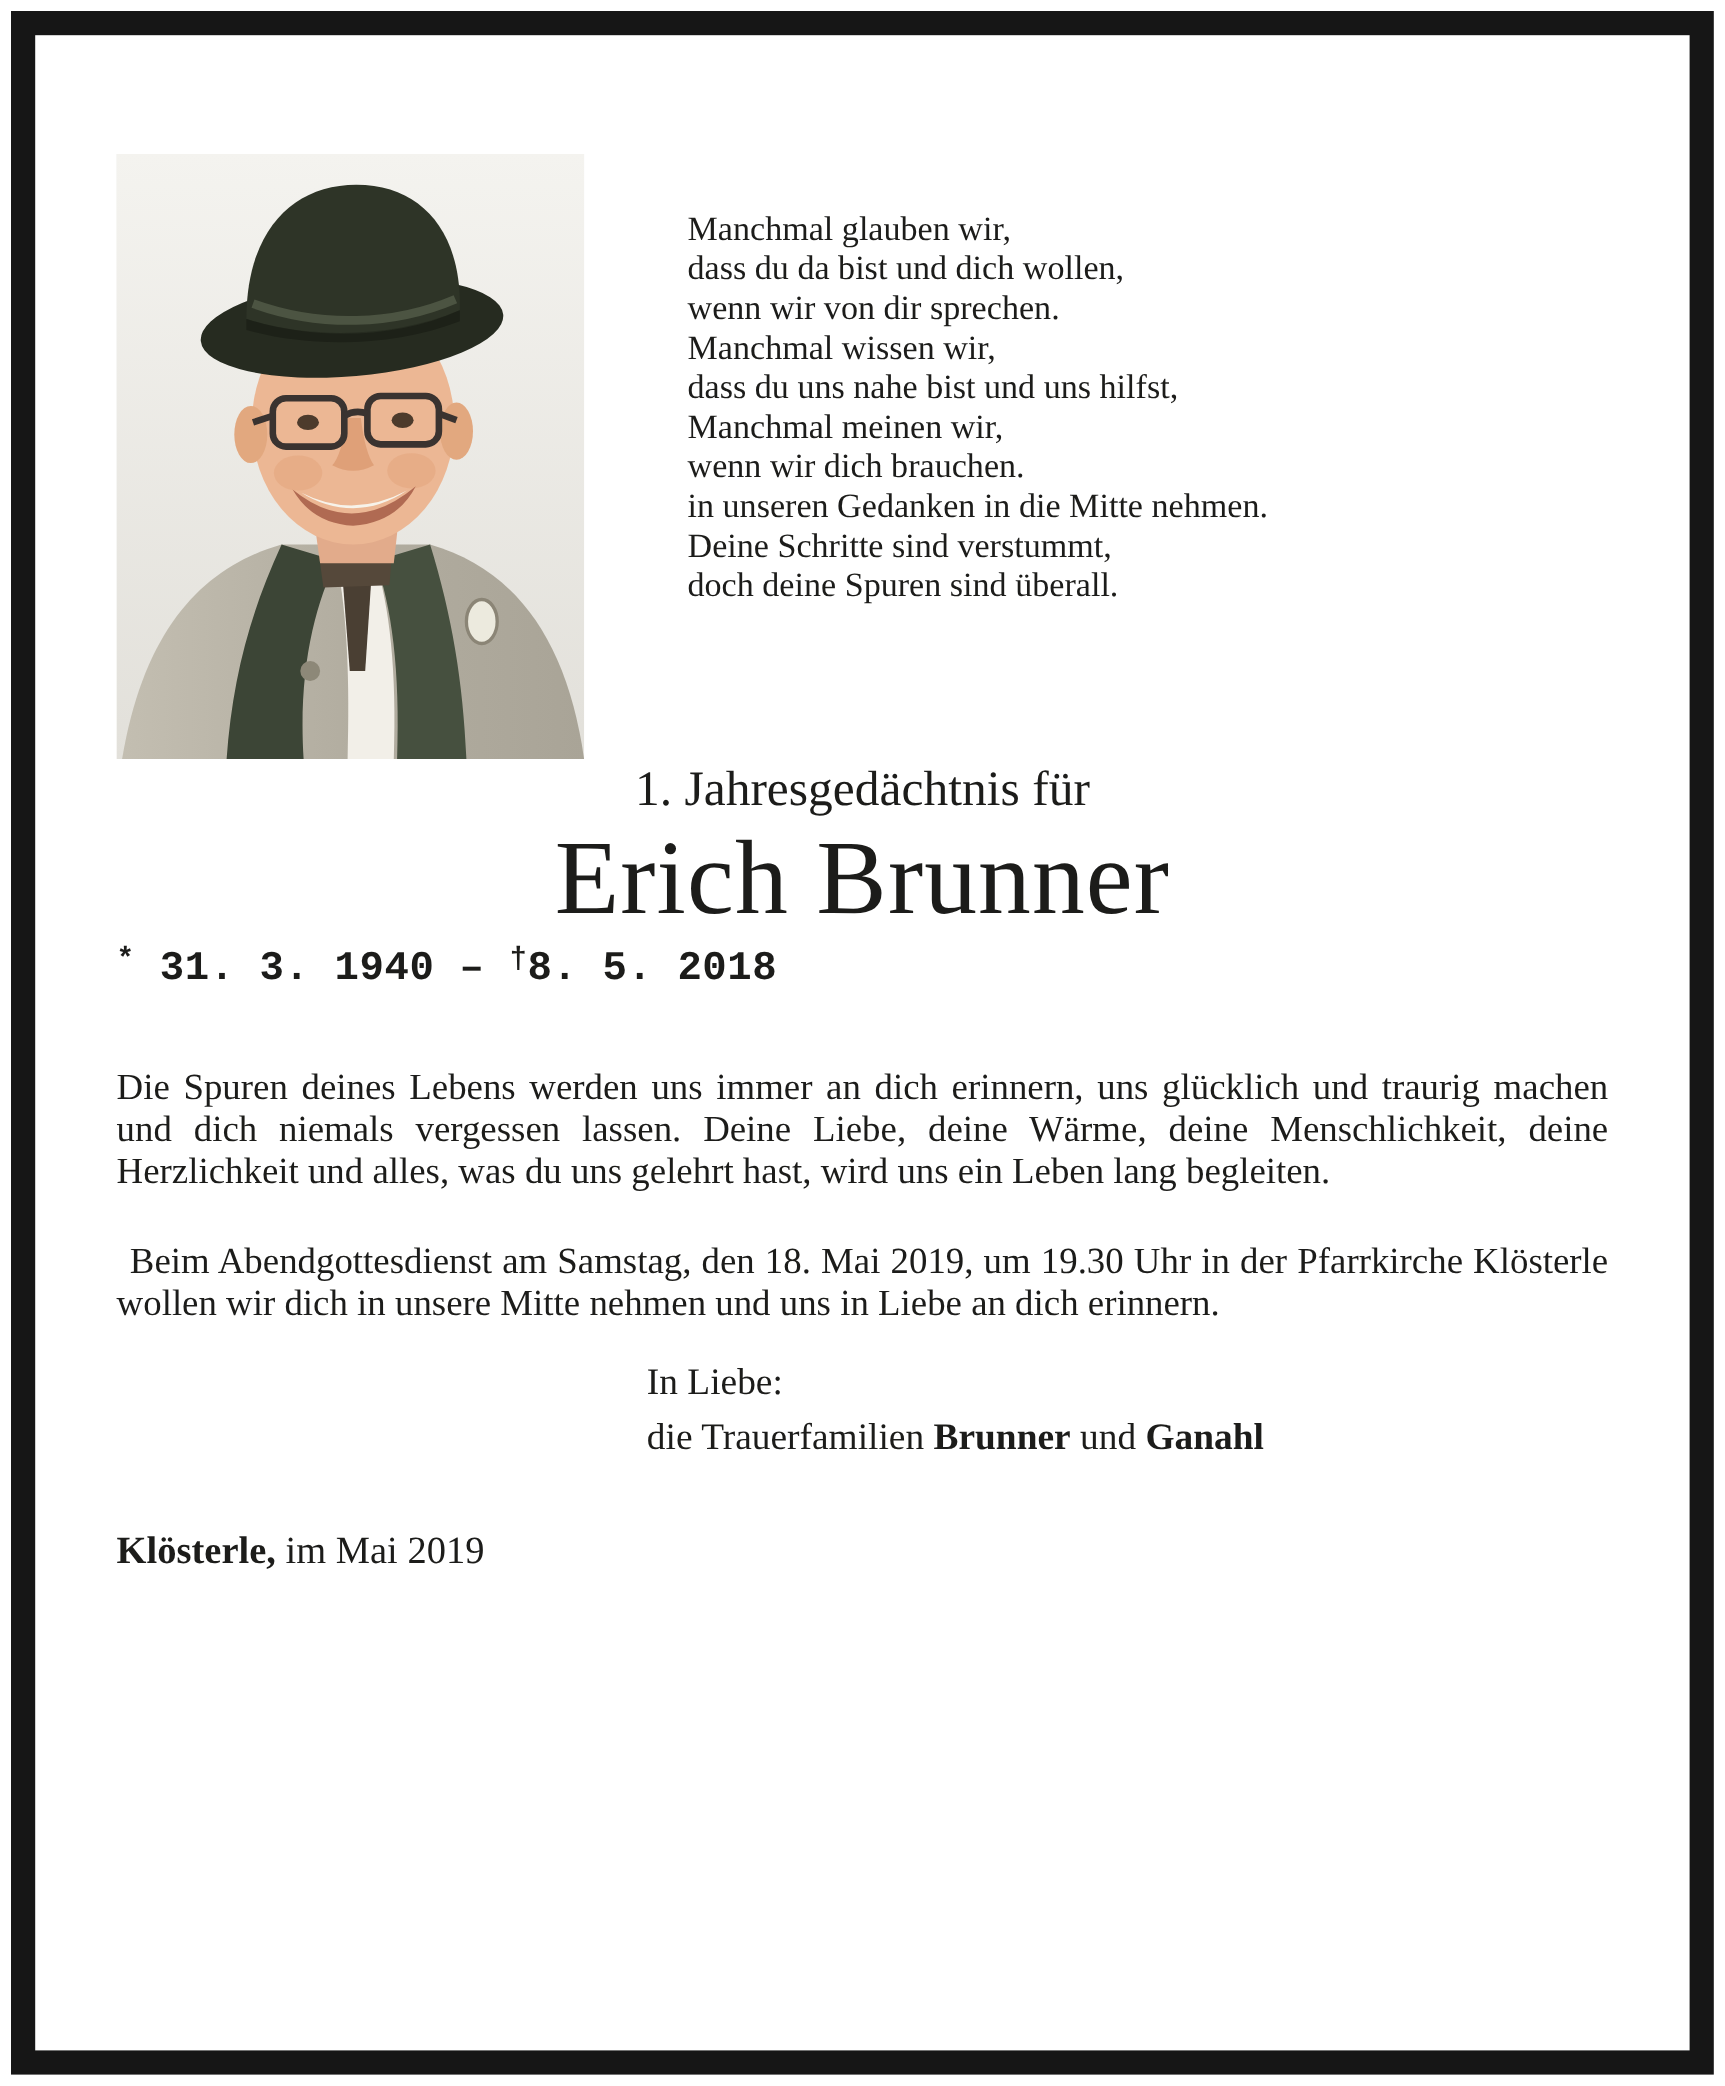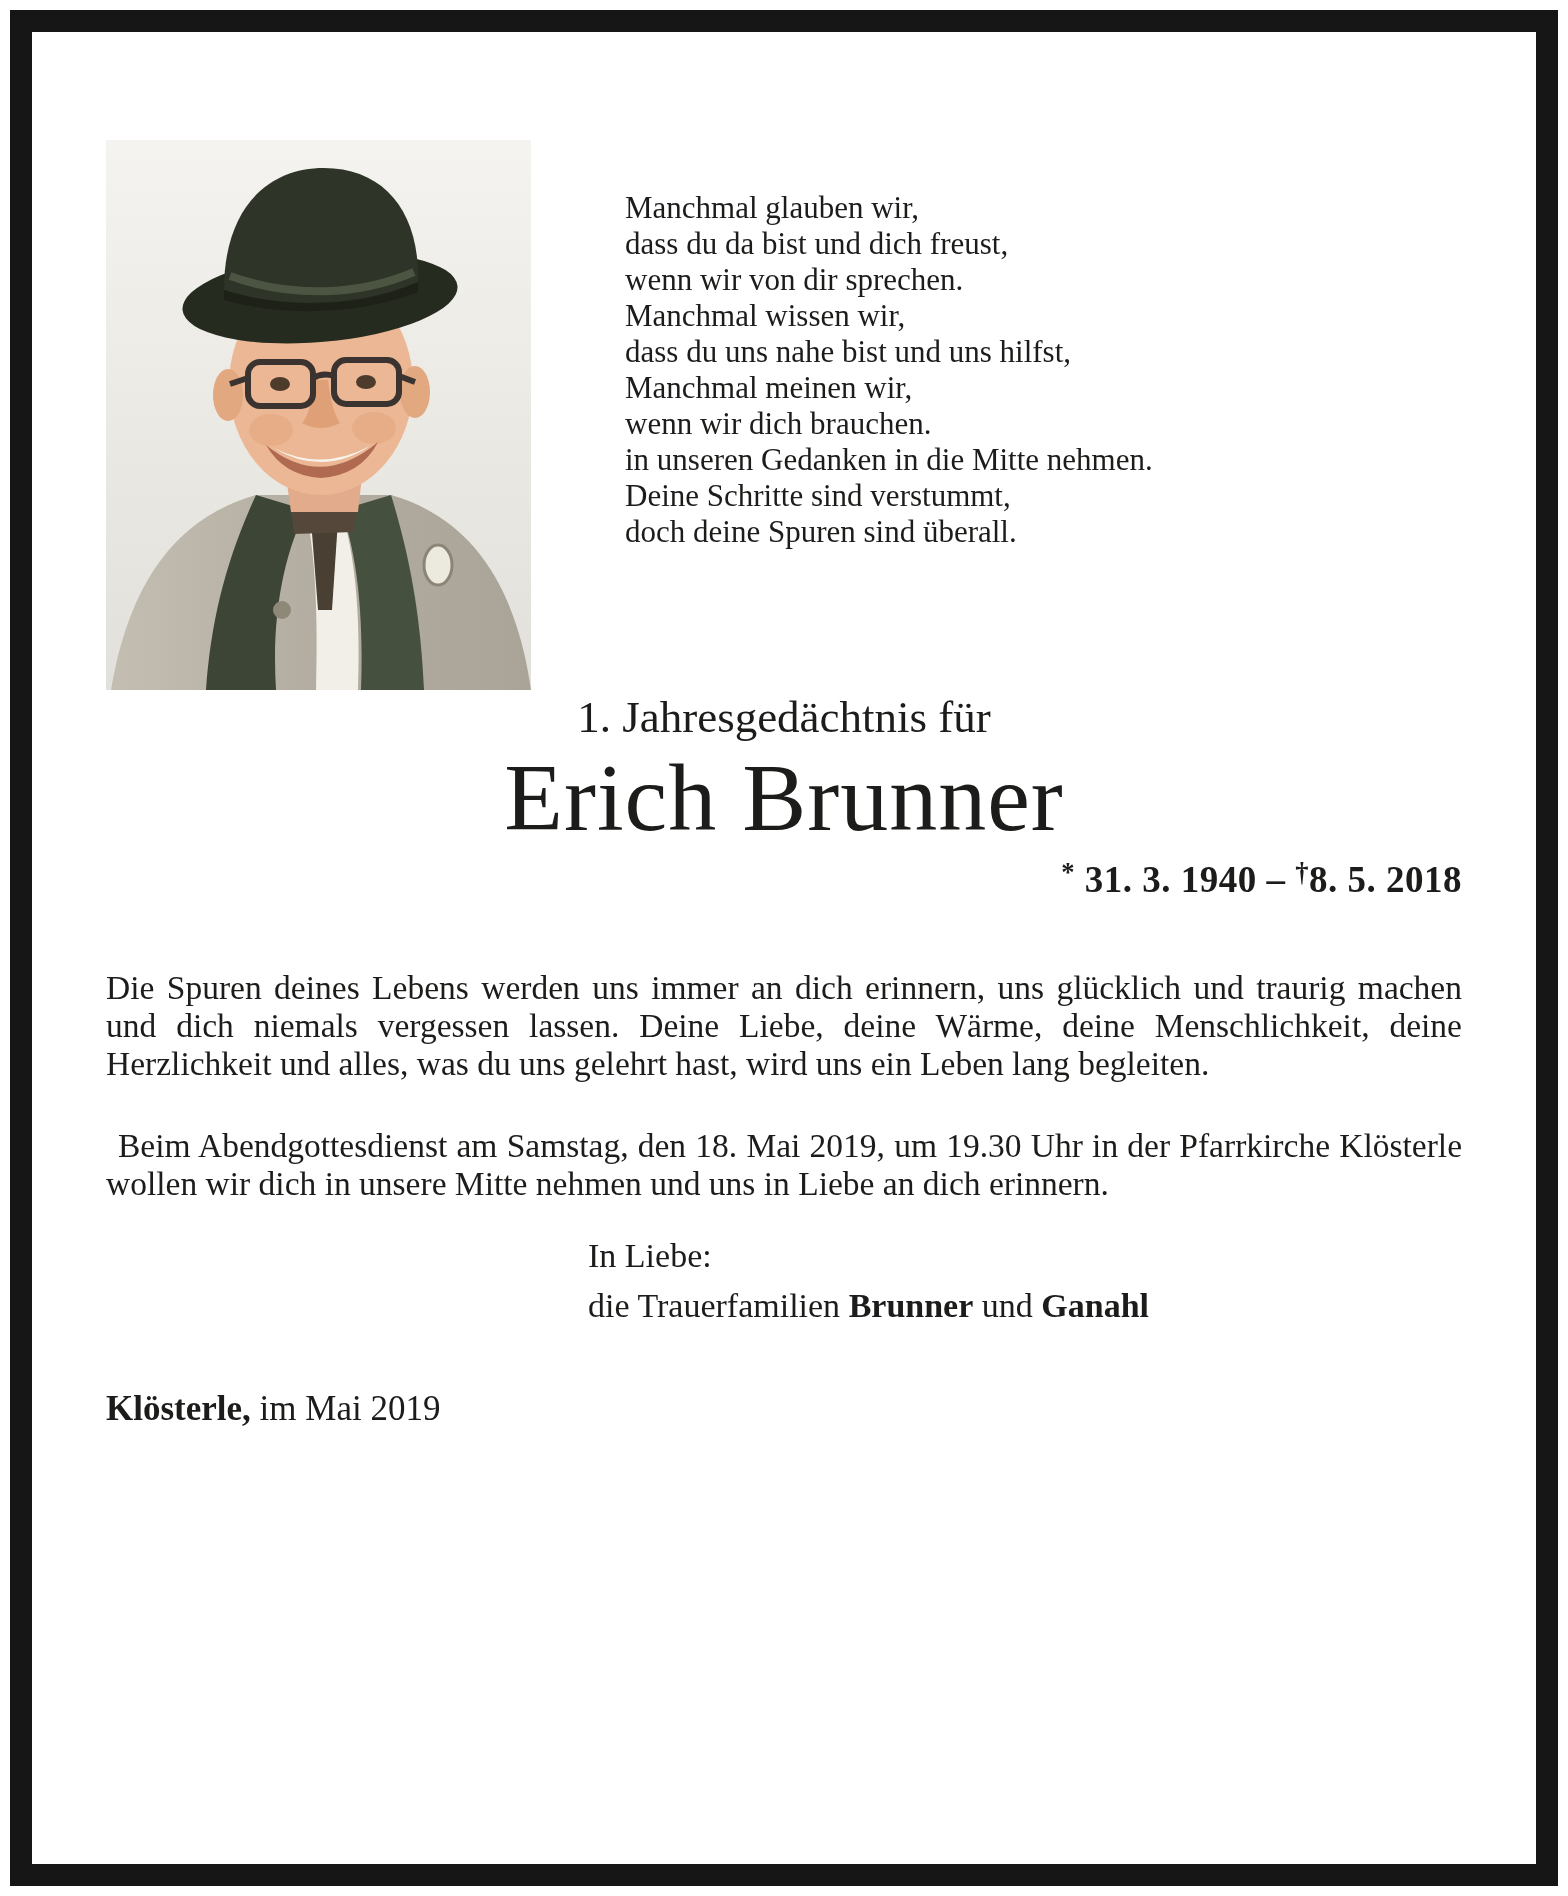--- a/index.html
+++ b/index.html
@@ -48,24 +48,25 @@
   }
   .deceased-name {
     margin-top: 4px;
     text-align: center;
     font-size: 96px;
     line-height: 1.05;
     letter-spacing: 1px;
   }
   .life-dates {
     margin-top: 8px;
-    text-align: right;
+    text-align: left;
     font-size: 37px;
     font-weight: bold;
     letter-spacing: 0.5px;
+    font-family: Liberation Mono, monospace;
   }
   .life-dates .sym {
     font-size: 0.72em;
     vertical-align: 0.42em;
     font-weight: bold;
   }
   .body-paragraph {
     margin-top: 68px;
     font-size: 33.5px;
     line-height: 38px;
@@ -156,21 +157,21 @@
           <path d="M124 136 C 185 158 252 156 308 132" fill="none" stroke="#4c5442" stroke-width="8"></path>
 
           <ellipse cx="332" cy="425" rx="14" ry="20" fill="#eceade" stroke="#8b8576" stroke-width="3"></ellipse>
 
           <circle cx="176" cy="470" r="9" fill="#8d8878"></circle>
         </svg>
       </div>
 
       <div class="poem">
         <div class="poem-line">Manchmal glauben wir,</div>
-        <div class="poem-line">dass du da bist und dich freust,</div>
+        <div class="poem-line">dass du da bist und dich wollen,</div>
         <div class="poem-line">wenn wir von dir sprechen.</div>
         <div class="poem-line">Manchmal wissen wir,</div>
         <div class="poem-line">dass du uns nahe bist und uns hilfst,</div>
         <div class="poem-line">Manchmal meinen wir,</div>
         <div class="poem-line">wenn wir dich brauchen.</div>
         <div class="poem-line">in unseren Gedanken in die Mitte nehmen.</div>
         <div class="poem-line">Deine Schritte sind verstummt,</div>
         <div class="poem-line">doch deine Spuren sind überall.</div>
       </div>
     </div>

